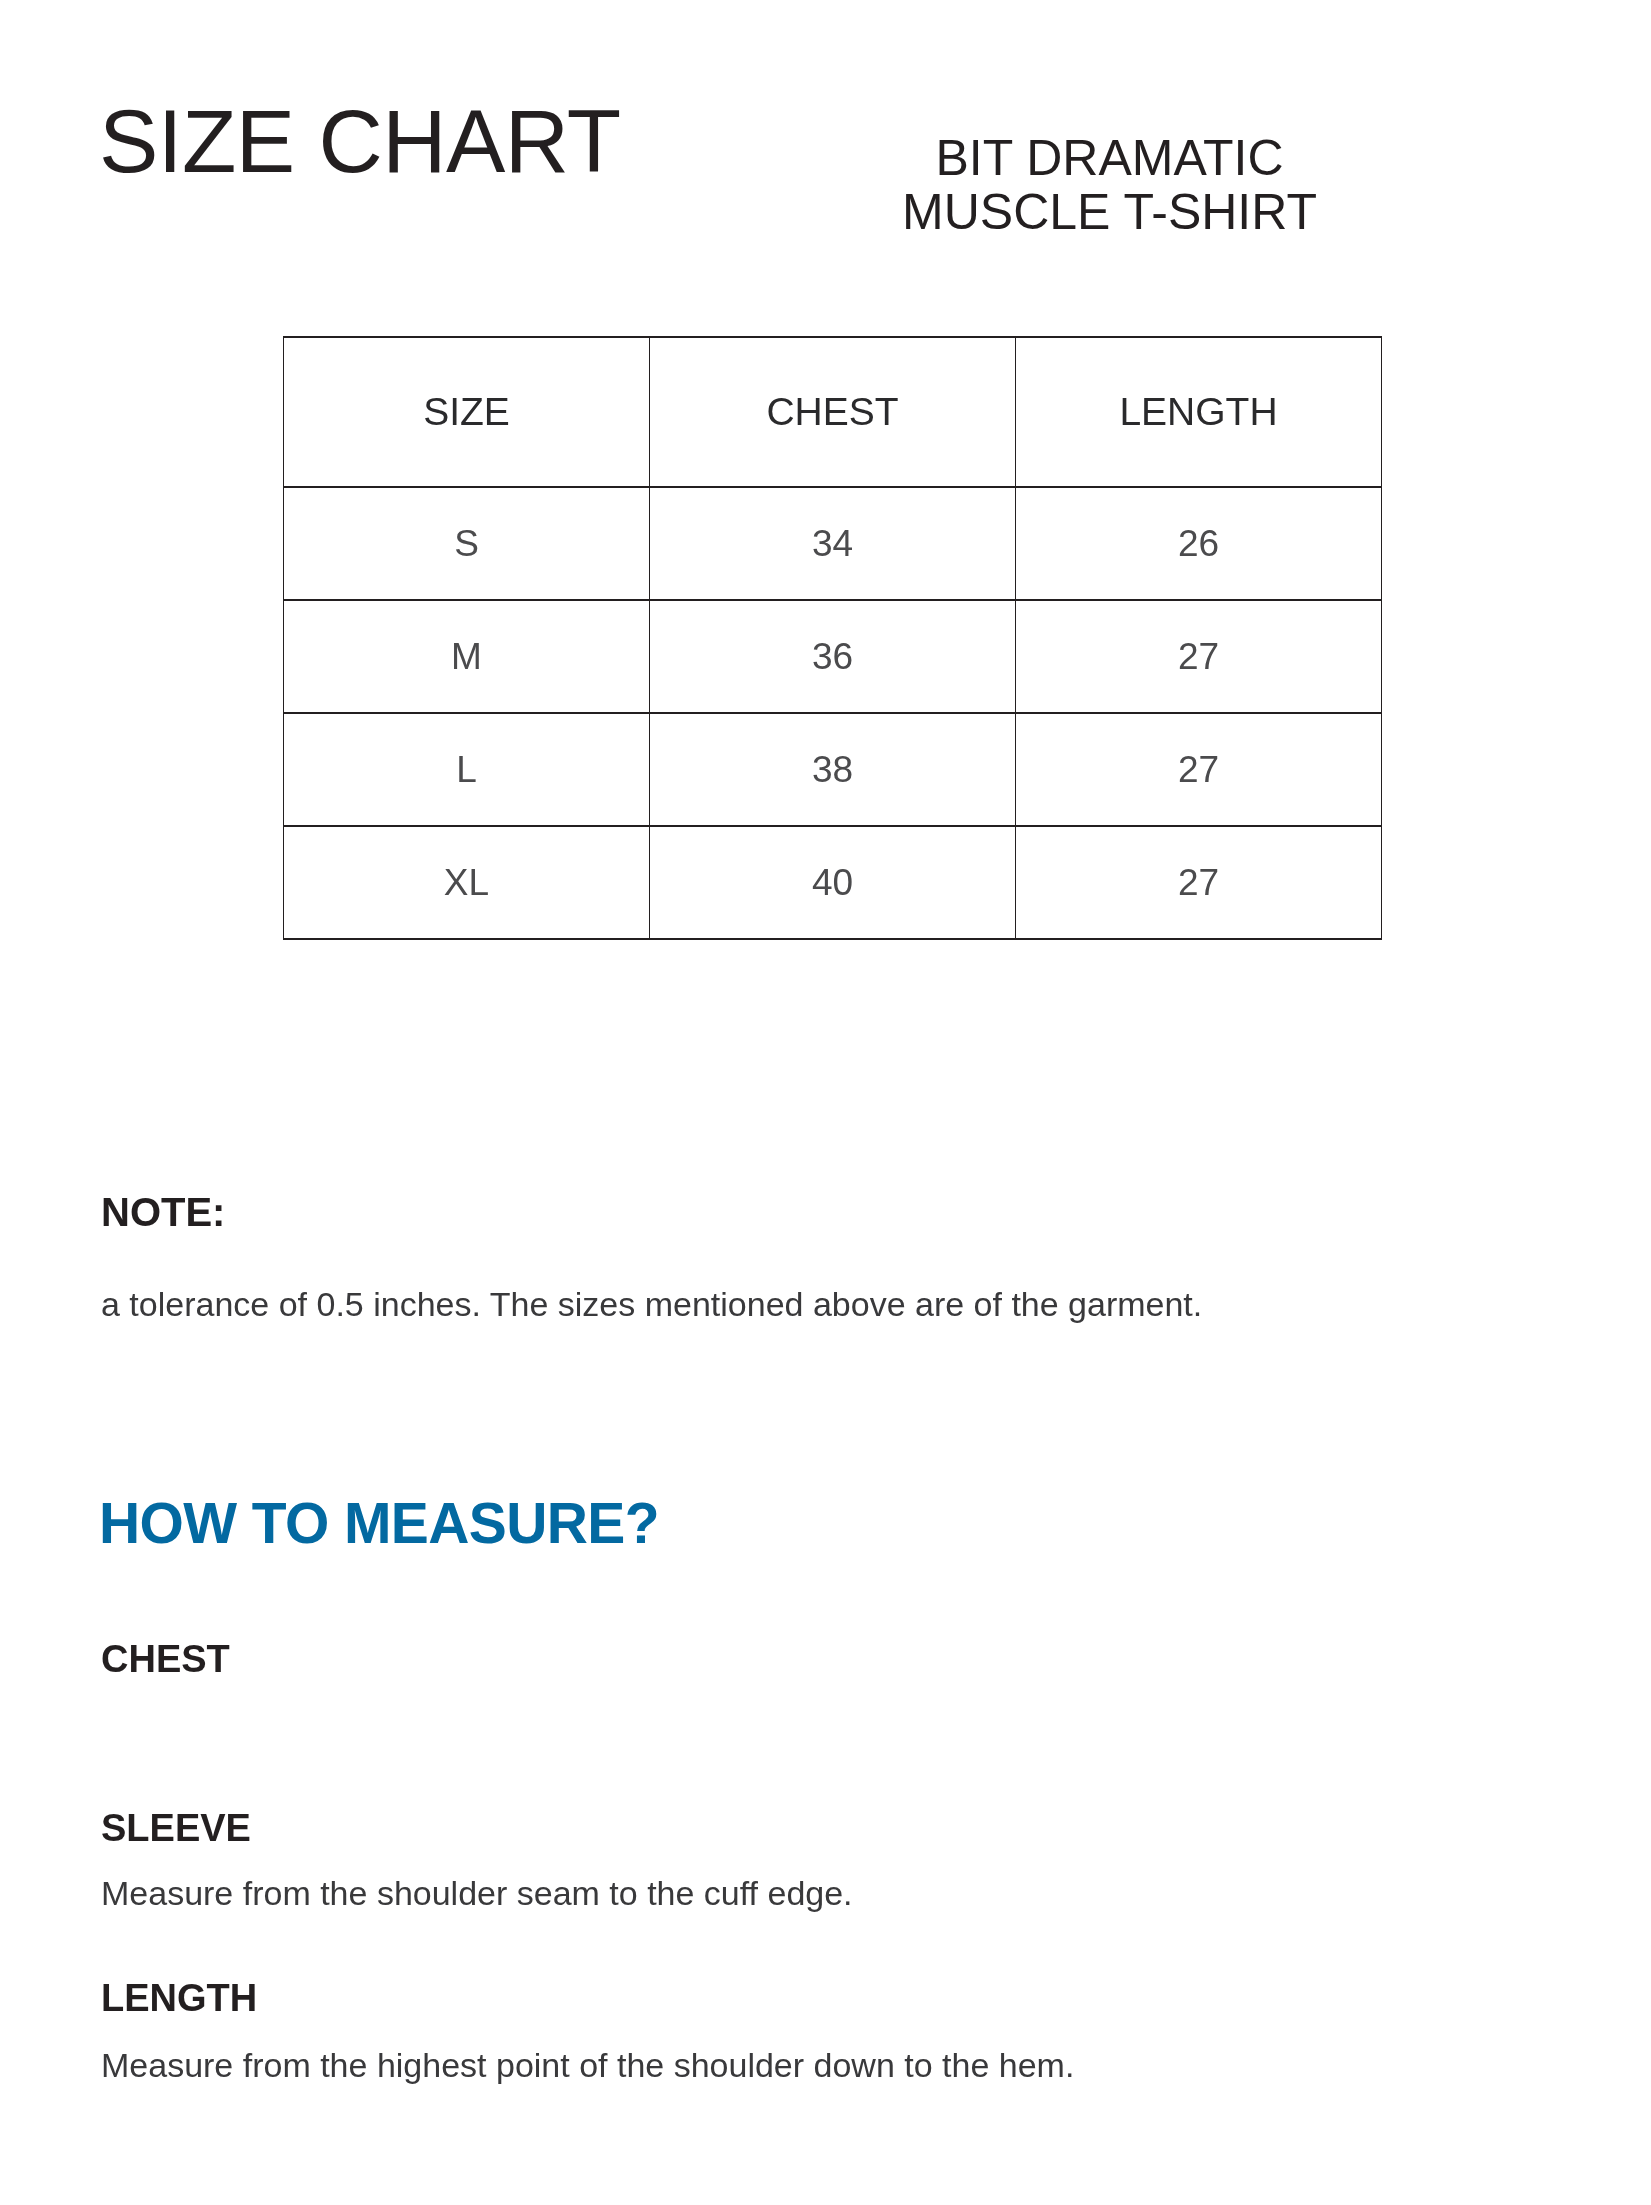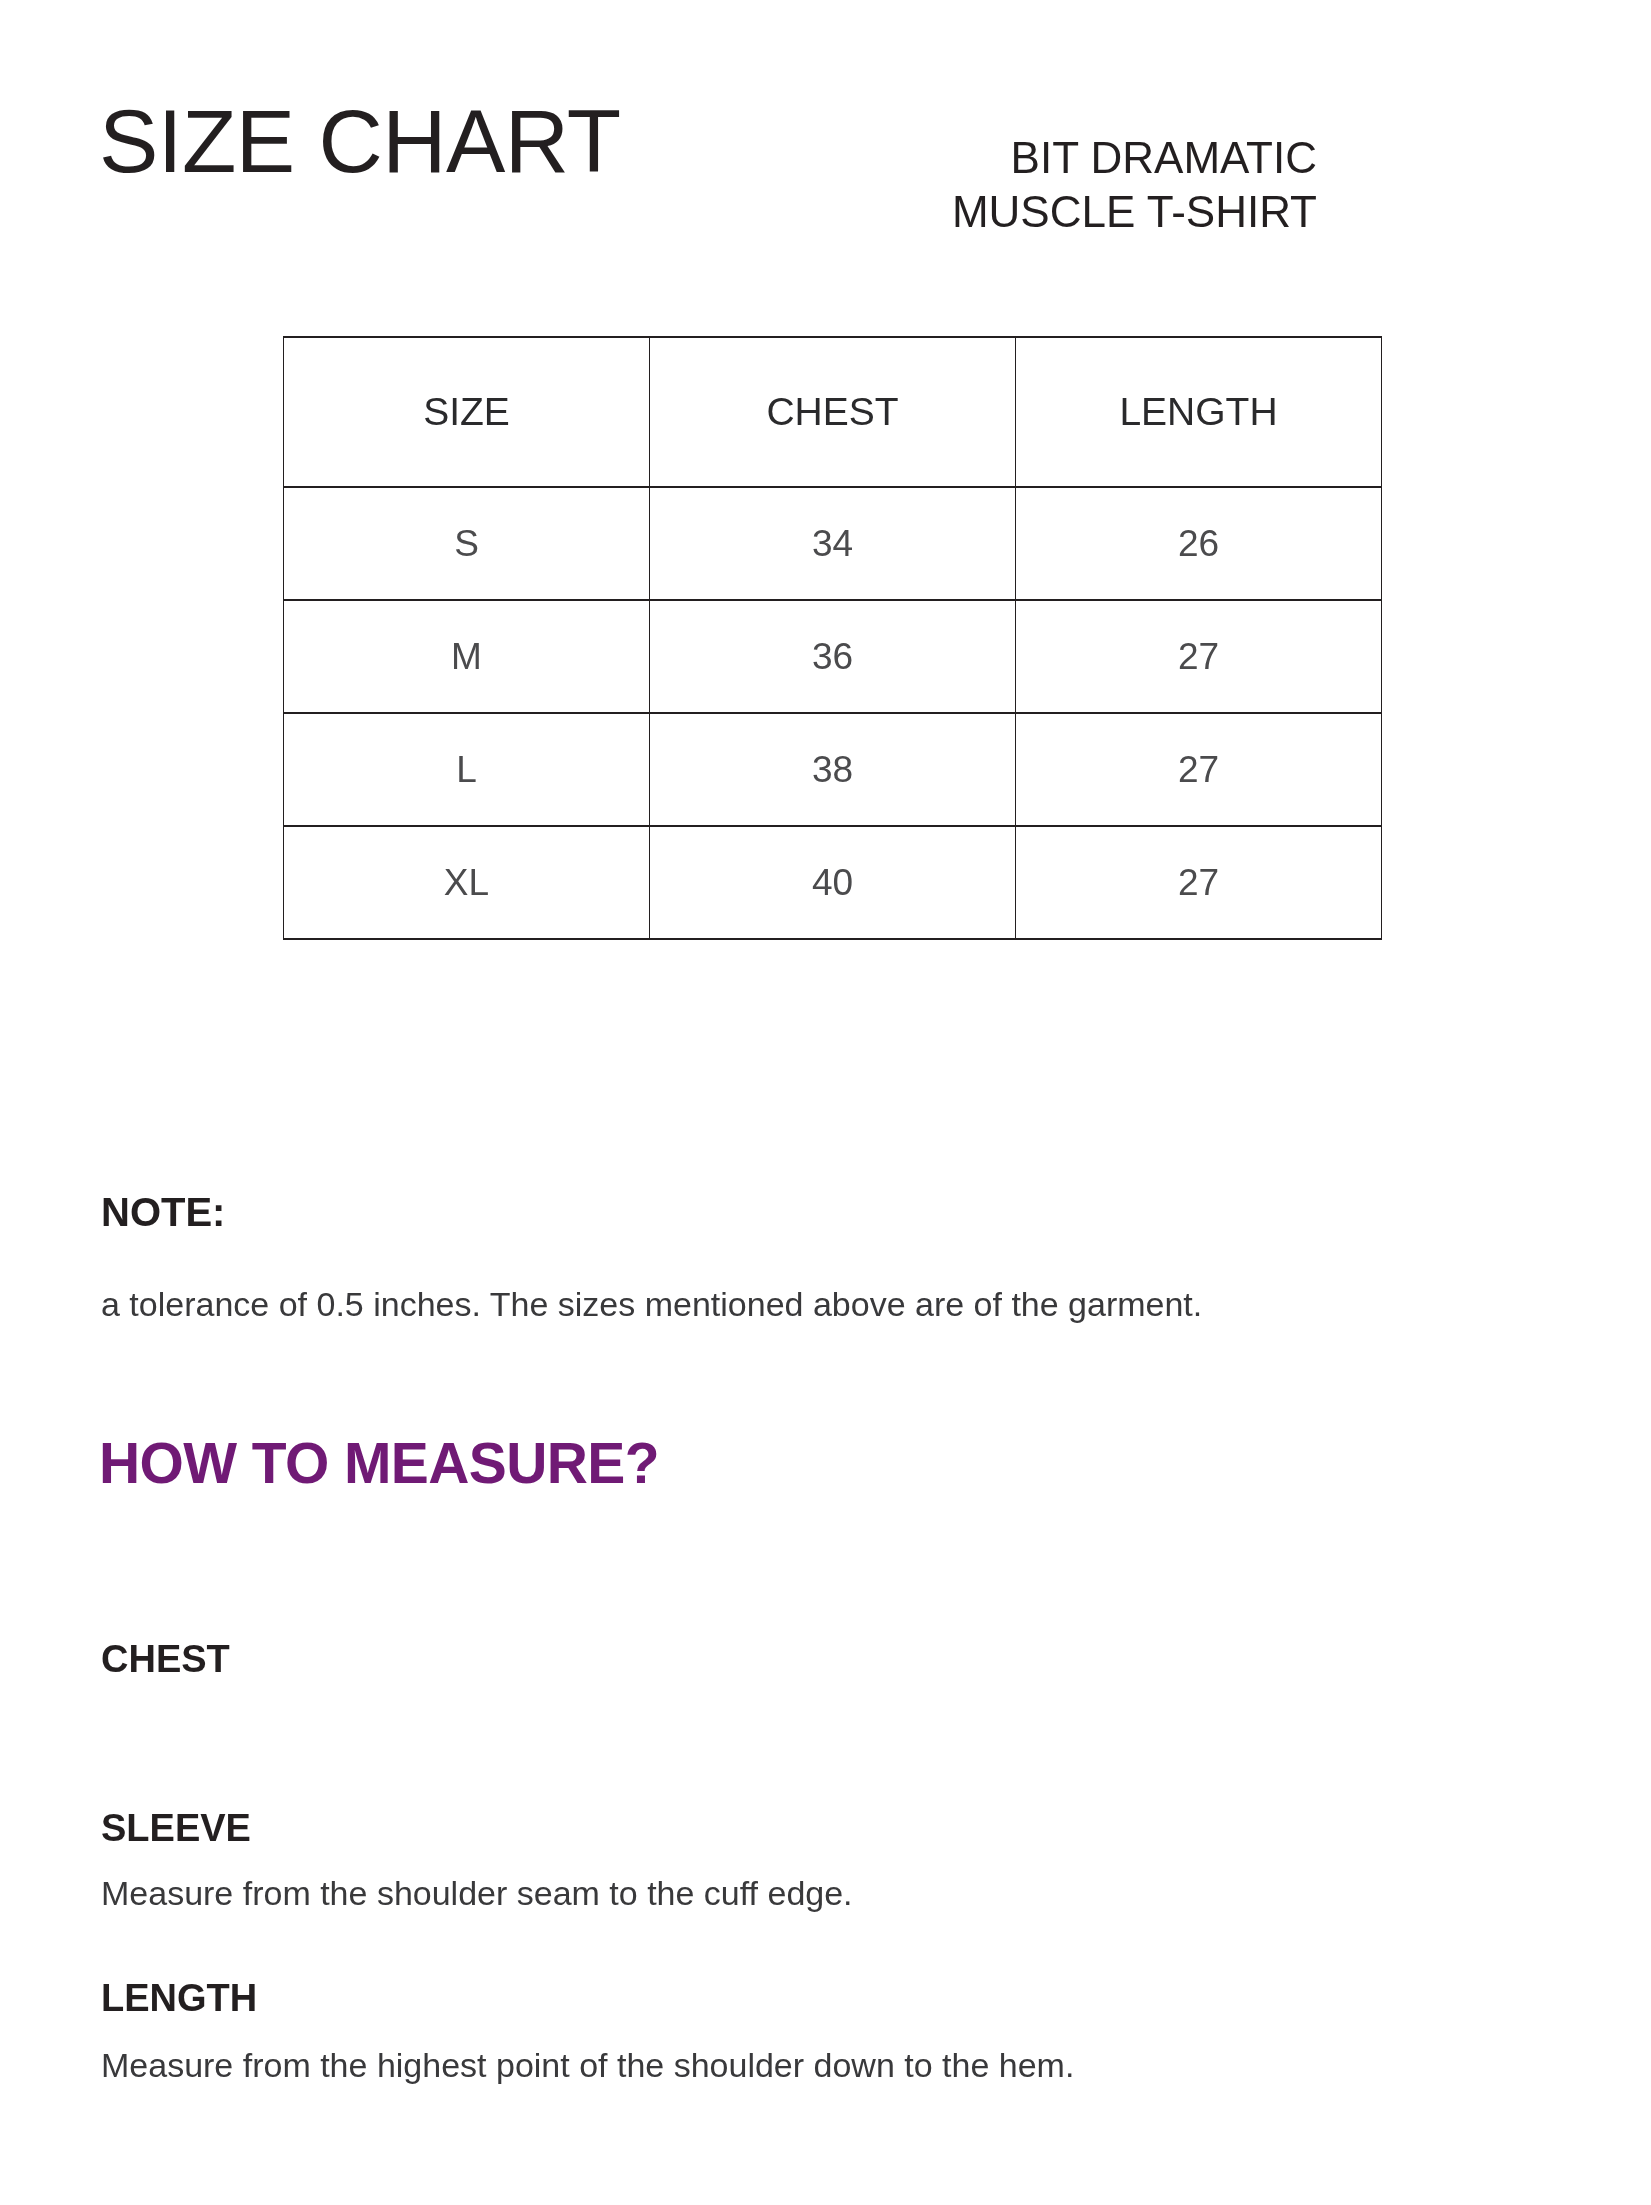--- a/index.html
+++ b/index.html
@@ -26,22 +26,22 @@
     font-weight: 400;
     letter-spacing: -0.6px;
     line-height: 1.05;
     color: #231f20;
     white-space: nowrap;
   }
   .product {
     position: absolute;
     right: 108px;
     top: 131px;
-    text-align: right;
-    font-size: 44px;
+    text-align: center;
+    font-size: 50px;
     font-weight: 400;
     line-height: 54px;
     color: #231f20;
     white-space: nowrap;
   }
 
   
   .size-table {
     position: absolute;
     left: 283px;
@@ -90,25 +90,25 @@
     font-weight: 400;
     line-height: 40px;
     color: #39393b;
     white-space: nowrap;
   }
 
   
   .htm-heading {
     position: absolute;
     left: 99px;
-    top: 1430px;
+    top: 1490px;
     font-size: 57px;
     font-weight: 700;
     letter-spacing: -0.6px;
-    color: #701a75;
+    color: #0369a1;
     white-space: nowrap;
   }
   .measure-label {
     position: absolute;
     left: 101px;
     font-size: 38px;
     font-weight: 700;
     color: #231f20;
     white-space: nowrap;
   }

